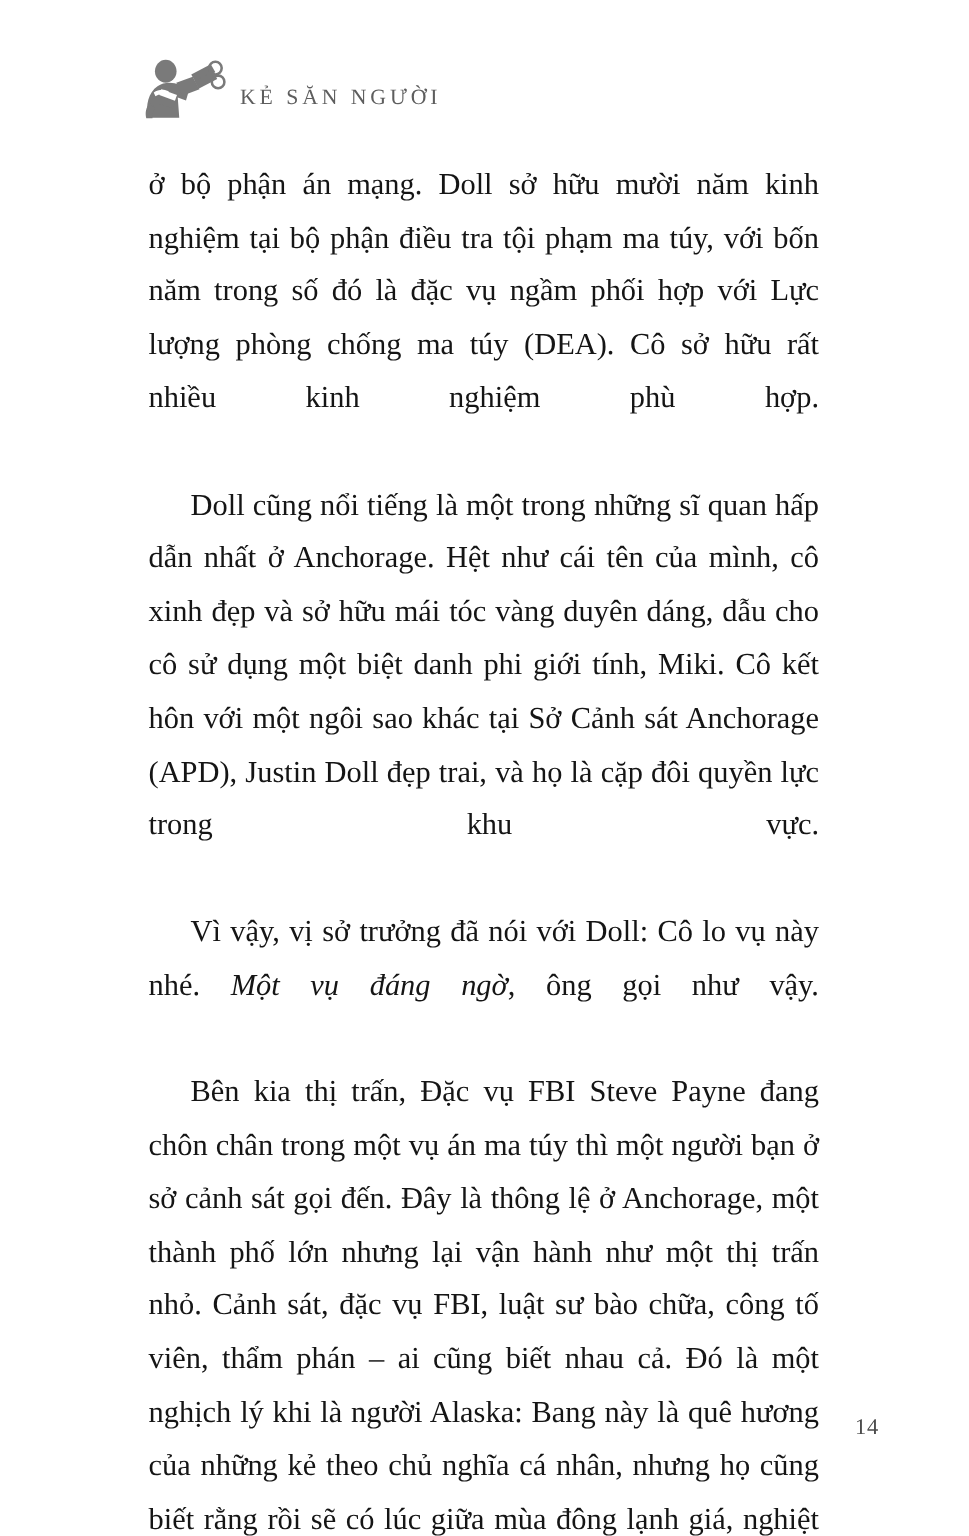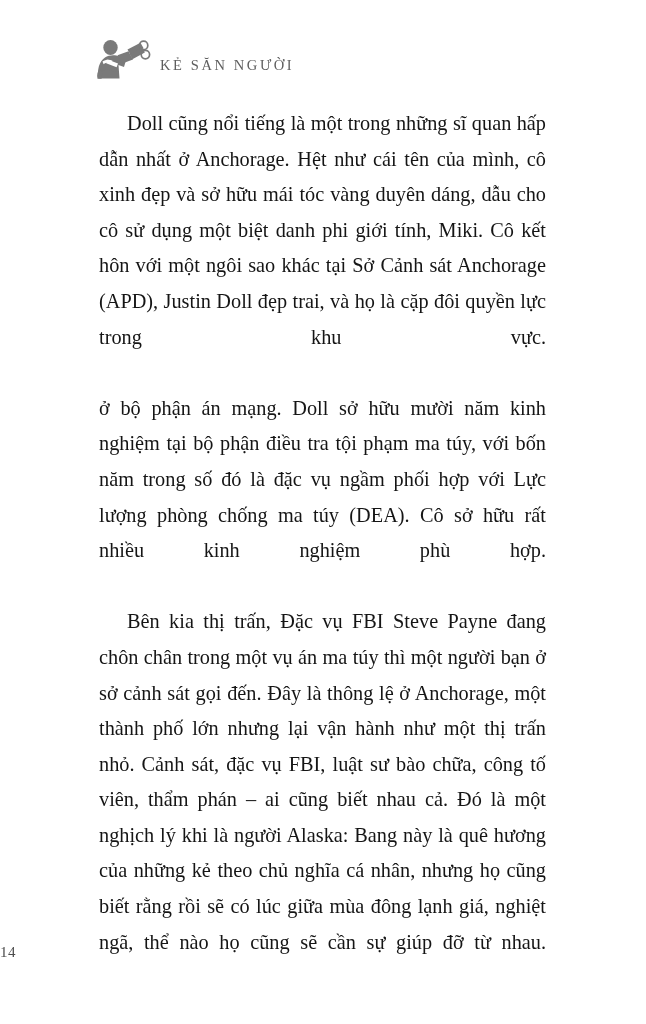--- a/index.html
+++ b/index.html
@@ -84,21 +84,21 @@
     display: inline-block;
     width: 100%;
   }
 
   
   .folio {
     position: absolute;
     left: 0;
     right: 0;
     top: 945px;
-    text-align: left;
+    text-align: right;
     font-size: 15px;
     color: #4c4c4c;
     letter-spacing: 0.5px;
     line-height: 1;
   }
 </style>
 </head>
 <body>
 
 <div class="page">
@@ -128,28 +128,31 @@
 
           <path d="M9.5 41.8 C8.6 38 9.4 34.6 11.6 32 L15.4 35.4 C13.9 37.2 13.3 39.4 13.7 41.8 Z"></path>
         </g>
       </svg>
     </span>
     <span class="running-head-title">KẺ SĂN NGƯỜI</span>
   </div>
 
   <div class="textblock">
 
+    <p class="para">
+      <span>ở bộ phận án mạng. Doll sở hữu mười năm kinh nghiệm tại bộ phận điều tra tội phạm ma túy, với bốn năm trong số đó là đặc vụ ngầm phối hợp với Lực lượng phòng chống ma túy (DEA). Cô sở hữu rất nhiều kinh nghiệm phù hợp.</span>
+    </p>
+
     <p class="para indent">
       <span>Doll cũng nổi tiếng là một trong những sĩ quan hấp dẫn nhất ở Anchorage. Hệt như cái tên của mình, cô xinh đẹp và sở hữu mái tóc vàng duyên dáng, dẫu cho cô sử dụng một biệt danh phi giới tính, Miki. Cô kết hôn với một ngôi sao khác tại Sở Cảnh sát Anchorage (APD), Justin Doll đẹp trai, và họ là cặp đôi quyền lực trong khu vực.</span>
     </p>
 
-    <p class="para">
-      <span>ở bộ phận án mạng. Doll sở hữu mười năm kinh nghiệm tại bộ phận điều tra tội phạm ma túy, với bốn năm trong số đó là đặc vụ ngầm phối hợp với Lực lượng phòng chống ma túy (DEA). Cô sở hữu rất nhiều kinh nghiệm phù hợp.</span>
+    <p class="para indent">
+      <span>Vì vậy, vị sở trưởng đã nói với Doll: Cô lo vụ này nhé. </span><i>Một vụ đáng ngờ</i><span>, ông gọi như vậy.</span>
     </p>
-
 
     <p class="para indent">
       <b>Bên kia thị trấn</b><span>, Đặc vụ FBI Steve Payne đang chôn chân trong một vụ án ma túy thì một người bạn ở sở cảnh sát gọi đến. Đây là thông lệ ở Anchorage, một thành phố lớn nhưng lại vận hành như một thị trấn nhỏ. Cảnh sát, đặc vụ FBI, luật sư bào chữa, công tố viên, thẩm phán – ai cũng biết nhau cả. Đó là một nghịch lý khi là người Alaska: Bang này là quê hương của những kẻ theo chủ nghĩa cá nhân, nhưng họ cũng biết rằng rồi sẽ có lúc giữa mùa đông lạnh giá, nghiệt ngã, thể nào họ cũng sẽ cần sự giúp đỡ từ nhau.</span>
     </p>
 
   </div>
 
   <div class="folio">14</div>
 
 </div>

